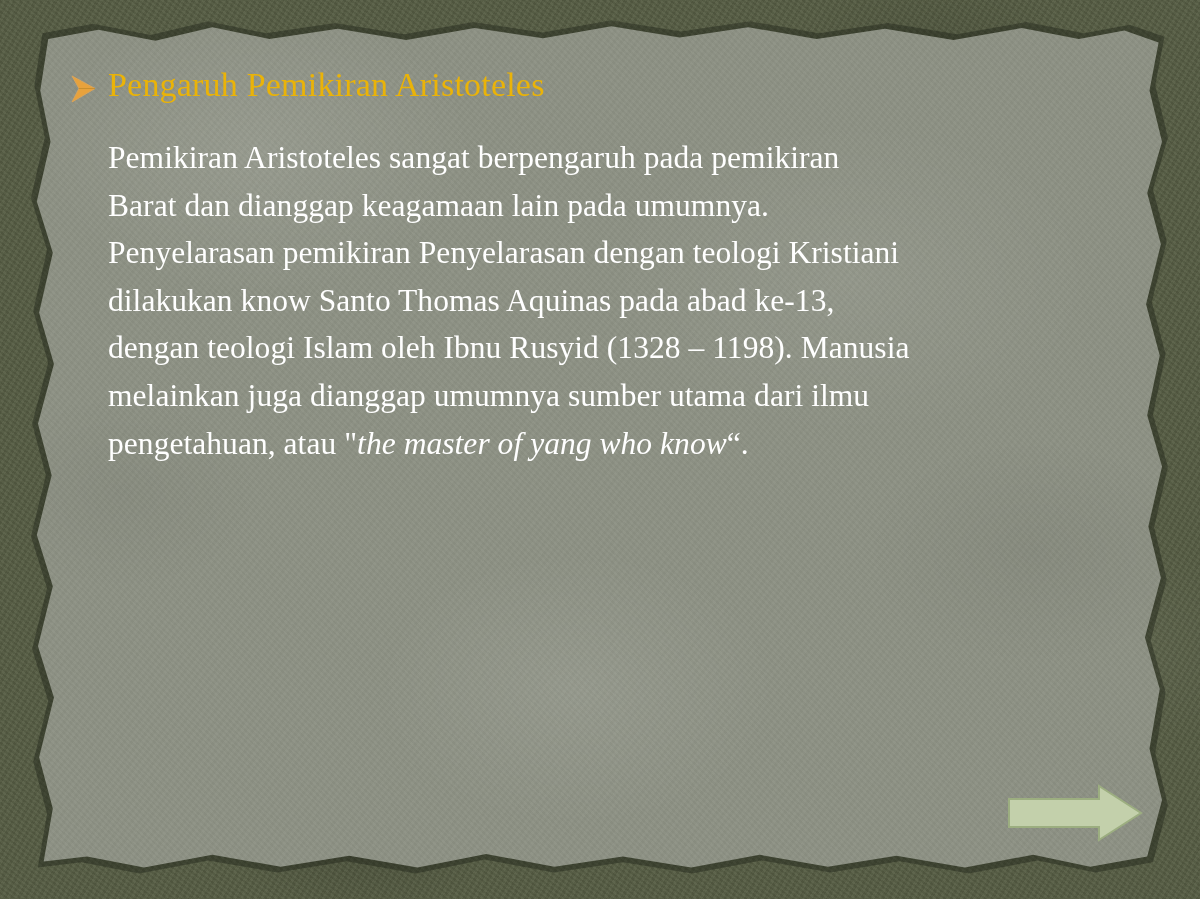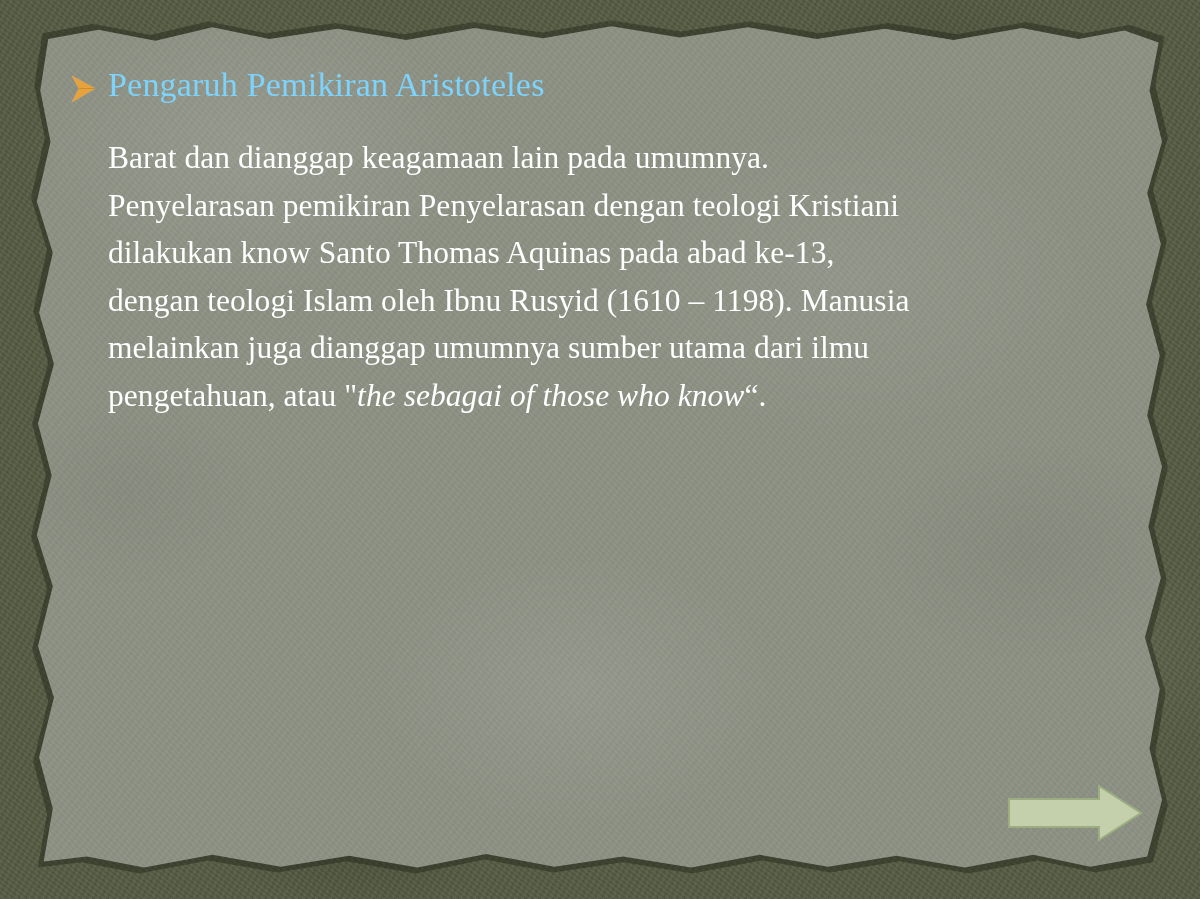--- a/index.html
+++ b/index.html
@@ -148,21 +148,21 @@
     display: block;
     margin-top: 5px;
   }
   .slide-title {
     margin: 0;
     padding: 0 0 0 10px;
     font-family: "Liberation Serif", "DejaVu Serif", serif;
     font-size: 34px;
     font-weight: 400;
     line-height: 44px;
-    color: #7dd3fc;
+    color: #eab308;
     letter-spacing: .2px;
     white-space: nowrap;
   }
 
   
   .body-block {
     position: absolute;
     left: 108px;
     top: 134px;
     width: 990px;
@@ -207,26 +207,27 @@
     <div class="title-row">
       <svg class="bullet-arrow" viewBox="0 0 30 42">
         <path d="M4 8 L27 20.5 L4 34 L11 20.5 Z" fill="#e8a23c"></path>
         <path d="M4 8 L27 20.5 L4 34 L11 20.5 Z" fill="none" stroke="#d9a45a" stroke-width="1"></path>
         <path d="M11 20.5 L27 20.5" stroke="#c98f2e" stroke-width="1" fill="none"></path>
       </svg>
       <h1 class="slide-title">Pengaruh Pemikiran Aristoteles</h1>
     </div>
 
     <div class="body-block">
+      <div class="body-line">Pemikiran Aristoteles sangat berpengaruh pada pemikiran</div>
       <div class="body-line">Barat dan dianggap keagamaan lain pada umumnya.</div>
       <div class="body-line">Penyelarasan pemikiran Penyelarasan dengan teologi Kristiani</div>
       <div class="body-line">dilakukan know Santo Thomas Aquinas pada abad ke-13,</div>
-      <div class="body-line">dengan teologi Islam oleh Ibnu Rusyid (1610 – 1198). Manusia</div>
+      <div class="body-line">dengan teologi Islam oleh Ibnu Rusyid (1328 – 1198). Manusia</div>
       <div class="body-line">melainkan juga dianggap umumnya sumber utama dari ilmu</div>
-      <div class="body-line"><span>pengetahuan, atau "</span><span class="quote-italic">the sebagai of those who know</span><span>“.</span></div>
+      <div class="body-line"><span>pengetahuan, atau "</span><span class="quote-italic">the master of yang who know</span><span>“.</span></div>
     </div>
 
     <svg class="next-arrow" viewBox="0 0 136 58">
       <path d="M2 15 L92 15 L92 2 L134 29 L92 56 L92 43 L2 43 Z" fill="#c3d0ab" stroke="#9cae80" stroke-width="2" stroke-linejoin="miter"></path>
     </svg>
 
   </div>
 </div>
 
 </body></html>

